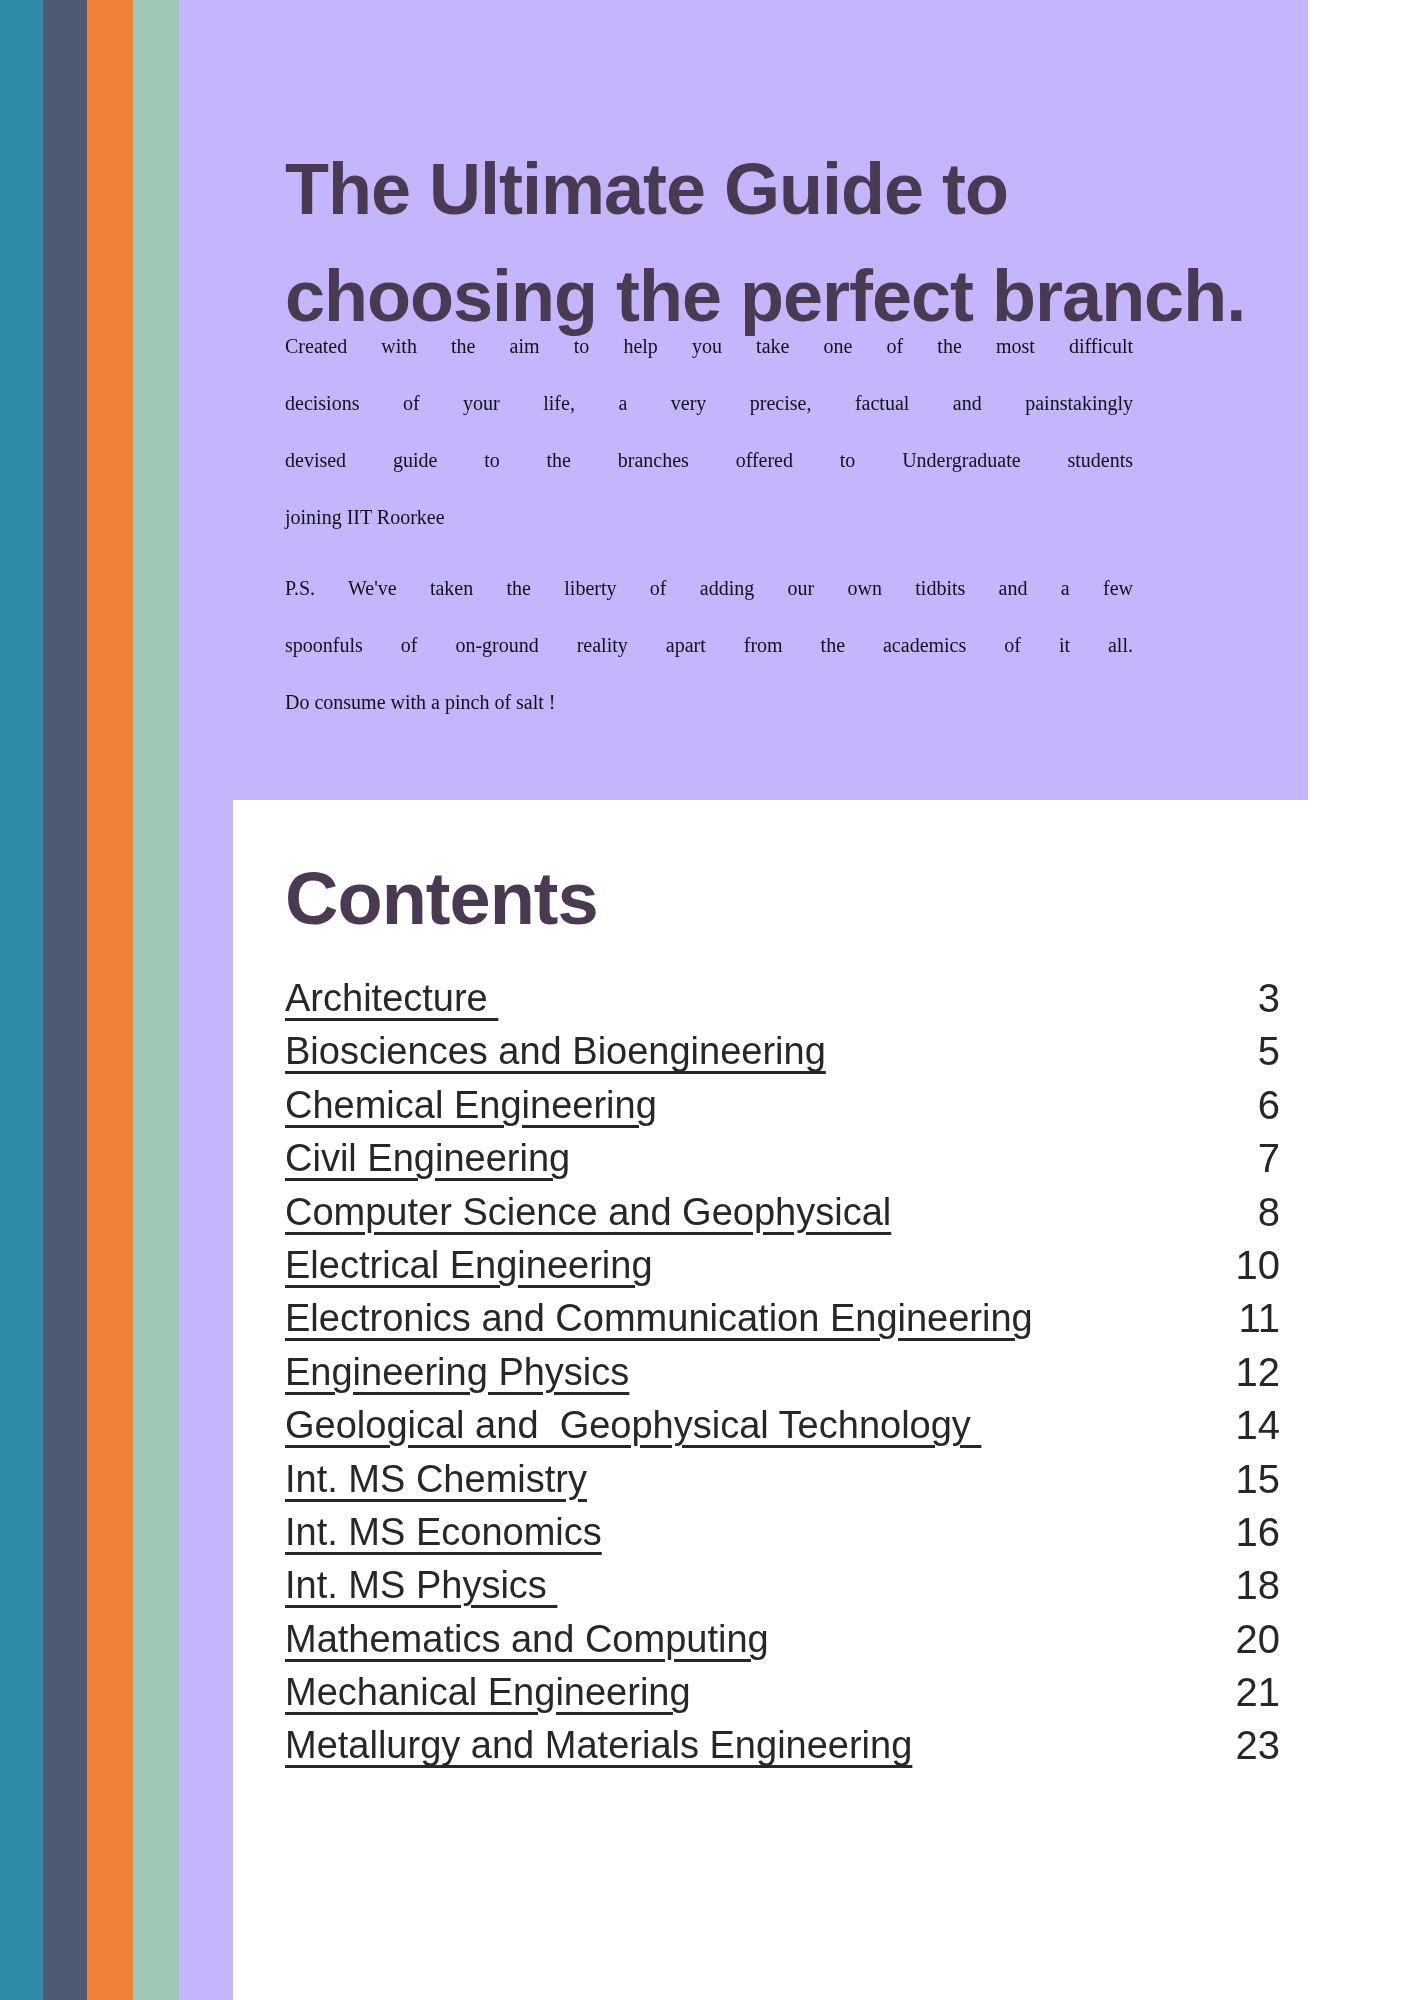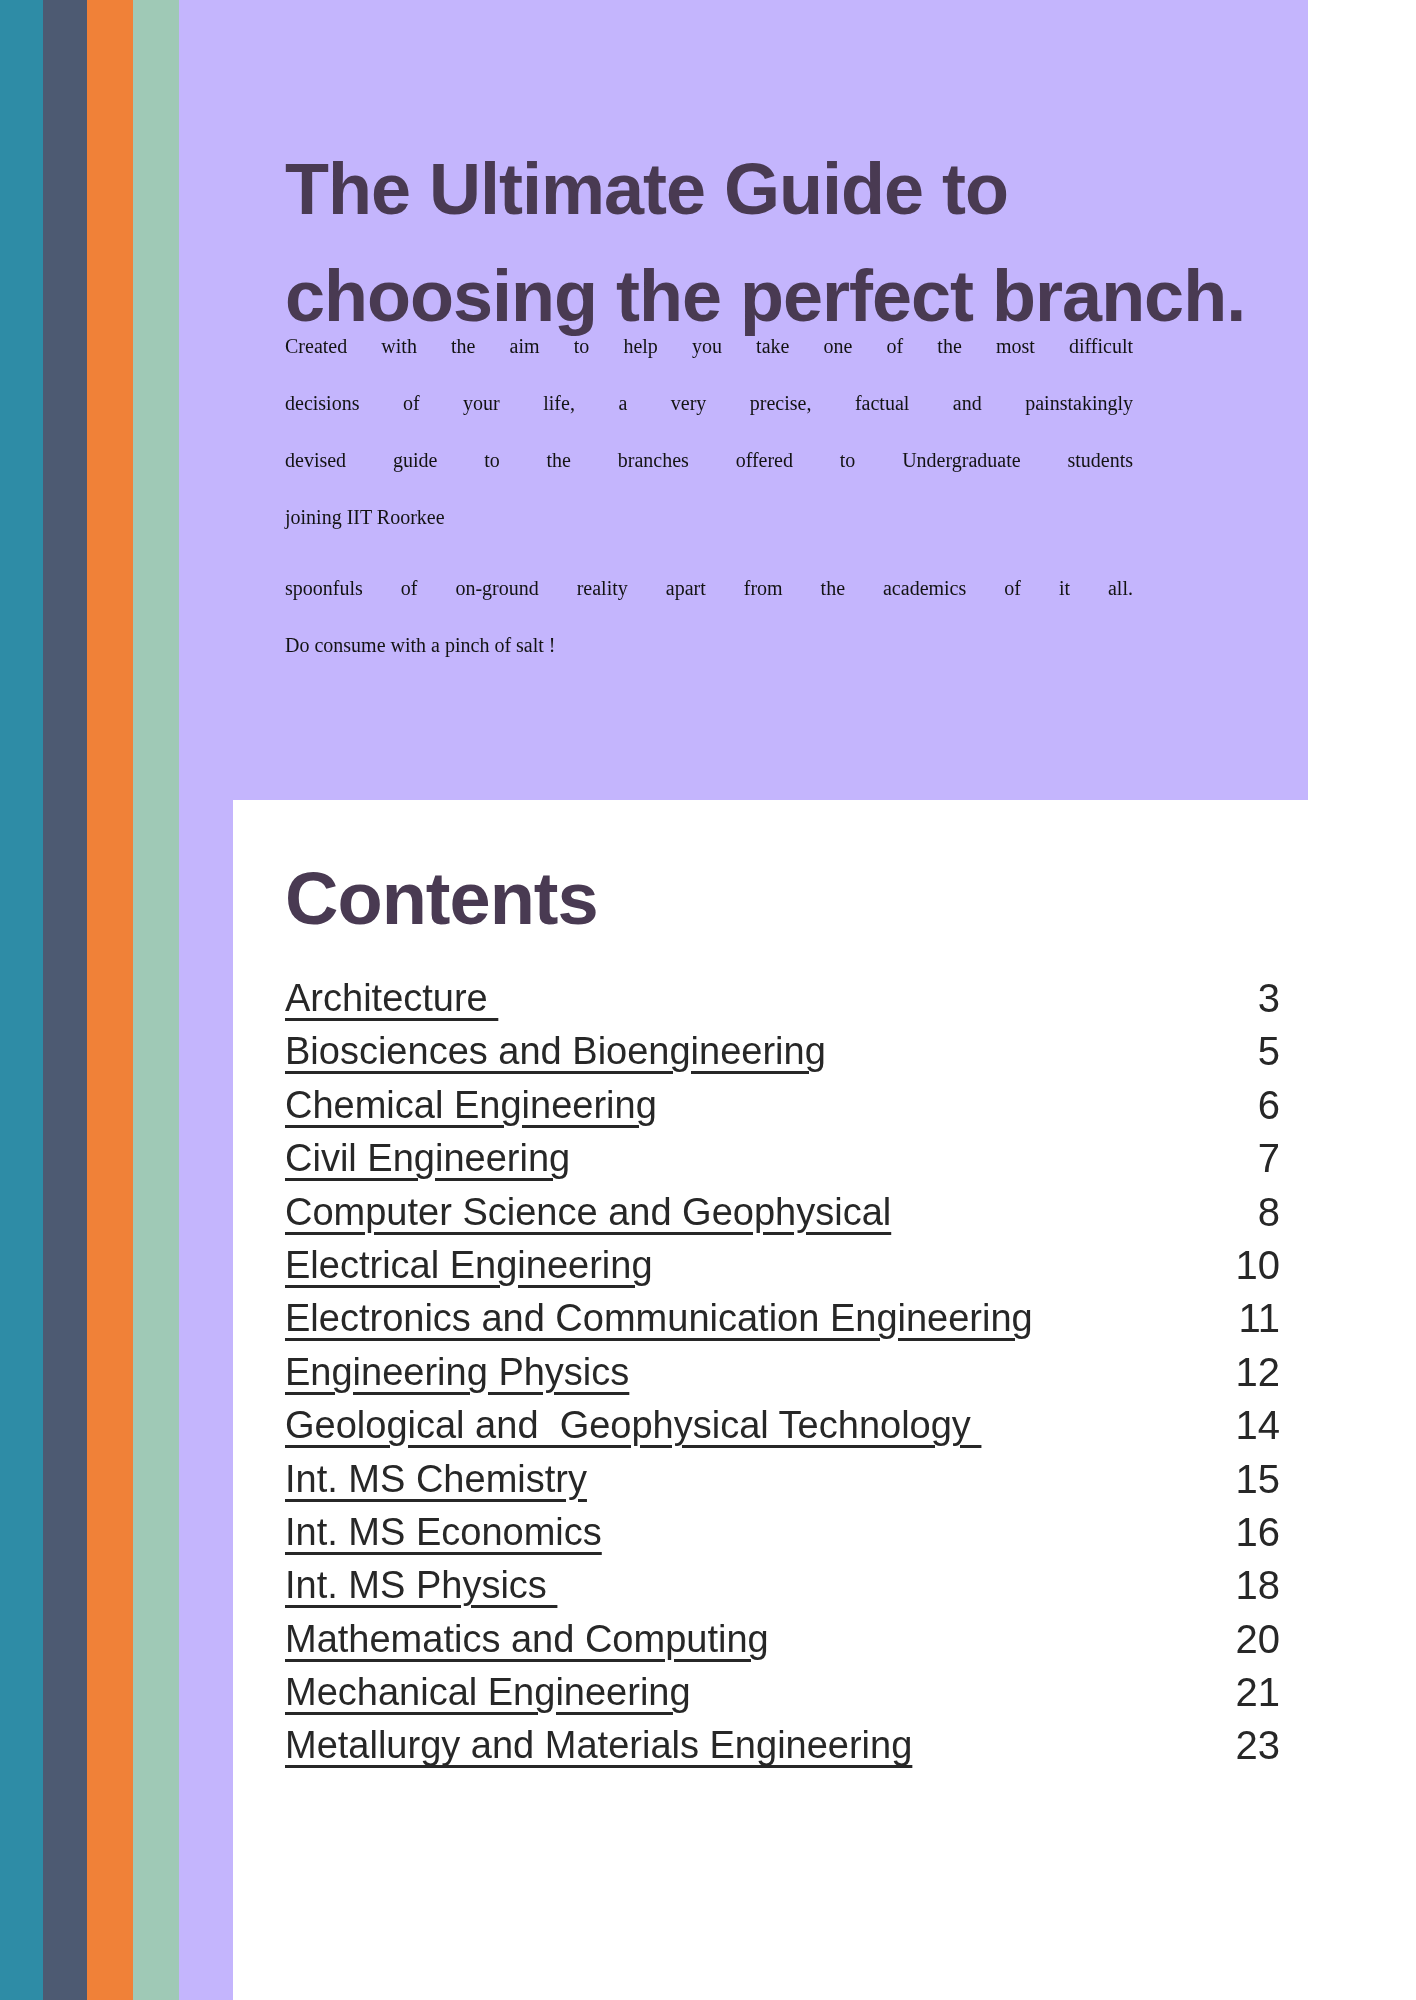--- a/index.html
+++ b/index.html
@@ -36,21 +36,21 @@
 
   .contents-heading {
     position:absolute; left:285px; top:834px;
     font-size:74px; font-weight:bold; letter-spacing:-1px;
     line-height:1.0; color:#493a52;margin-top:28px;
   }
 
   .toc {
     position:absolute; left:285px; top:972px; width:995px;
   }
-  .toc-row { display:flex; height:53.4px;align-items:flex-end; }
+  .toc-row { display:flex; height:53.4px; }
   .toc-label {
     font-size:38px; line-height:53.4px; color:#272727;
     white-space:pre;
     text-decoration:underline;
     text-decoration-thickness:3px;
     text-underline-offset:7px;
   }
   .toc-page {
     margin-left:auto; min-width:90px; text-align:right;
     font-size:40px; line-height:53.4px; color:#272727;
@@ -74,20 +74,21 @@
     </h1>
 
   <div class="intro" id="intro-paragraphs">
       <div class="intro-para">
         <div class="para-line">Created with the aim to help you take one of the most difficult</div>
         <div class="para-line">decisions of your life, a very precise, factual and painstakingly</div>
         <div class="para-line">devised guide to the branches offered to Undergraduate students</div>
         <div class="para-line last">joining IIT Roorkee</div>
       </div>
       <div class="intro-para">
+        <div class="para-line">P.S. We've taken the liberty of adding our own tidbits and a few</div>
         <div class="para-line">spoonfuls of on-ground reality apart from the academics of it all.</div>
         <div class="para-line last">Do consume with a pinch of salt !</div>
       </div>
     </div>
 
   <h2 class="contents-heading">Contents</h2>
 
   <div class="toc" id="toc-list">
       <div class="toc-row">
         <span class="toc-label">Architecture </span>

